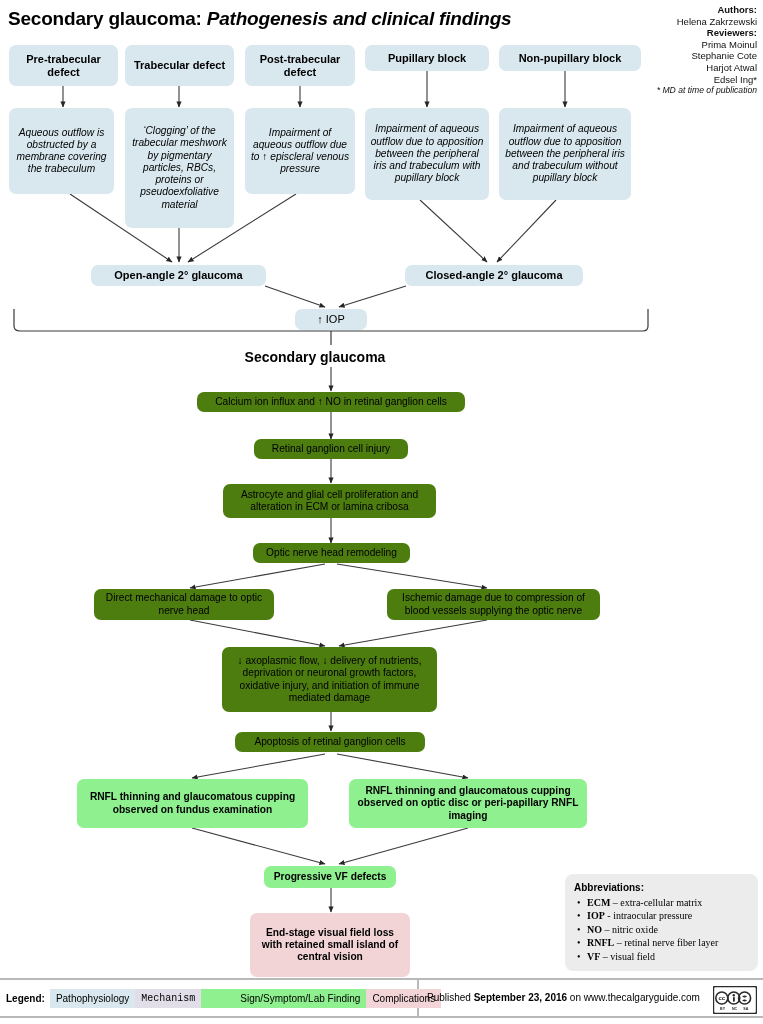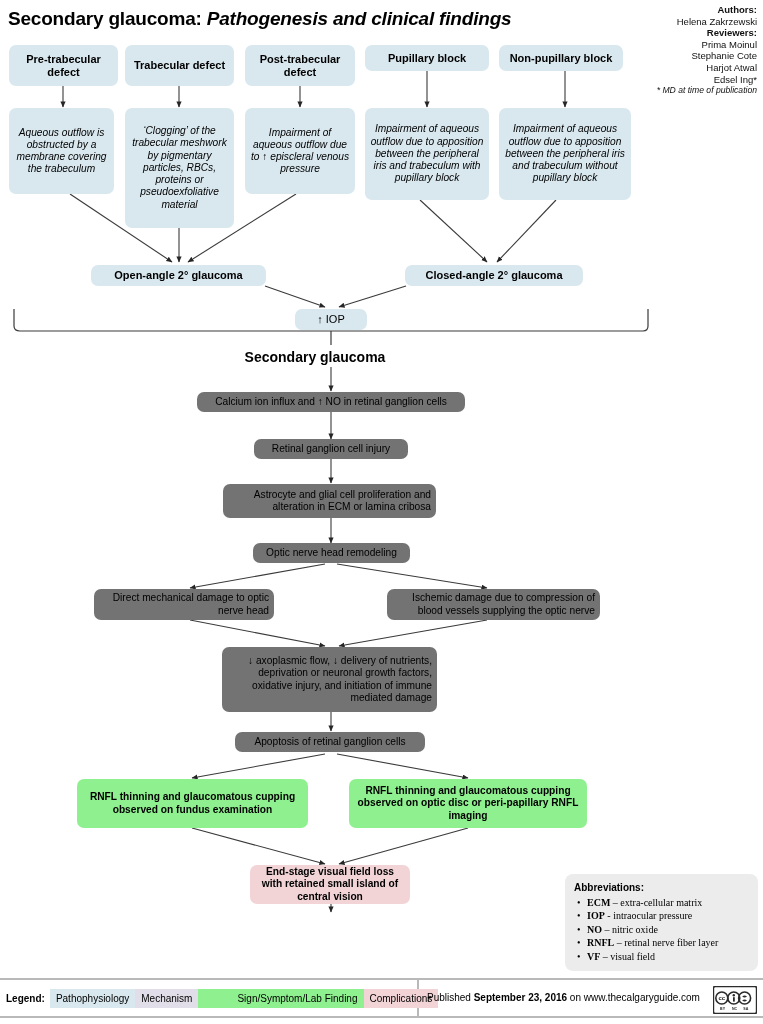--- a/index.html
+++ b/index.html
@@ -16,21 +16,21 @@
   #credits{position:absolute;right:6px;top:4px;width:180px;text-align:right;
            font-size:9.5px;line-height:11.6px;color:#111;}
   #credits .hd{font-weight:bold;}
   #credits .note{font-style:italic;font-size:8.6px;}
 
   
   .node{position:absolute;box-sizing:border-box;display:flex;
         align-items:center;justify-content:center;text-align:center;
         border-radius:7px;padding:3px 5px;line-height:12.2px;}
   .blue{background:#d9e8ef;}
-  .purple{background:#737373;text-align:right;}
+  .purple{background:#4d7c0f;}
   .green{background:#8ef08e;}
   .pink{background:#f2d4d6;}
 
   .b{font-weight:bold;}
   .it{font-style:italic;}
   .fs11{font-size:11px;}
   .fs10{font-size:10.2px;}
 
   
   svg.links{position:absolute;left:0;top:0;width:763px;height:1024px;
@@ -147,21 +147,21 @@
   </div>
   <div class="node blue b fs11" style="left:125px;top:45px;width:109px;height:41px;">
     <span>Trabecular defect</span>
   </div>
   <div class="node blue b fs11" style="left:245px;top:45px;width:110px;height:41px;">
     <span>Post-trabecular defect</span>
   </div>
   <div class="node blue b fs11" style="left:365px;top:45px;width:124px;height:26px;">
     <span>Pupillary block</span>
   </div>
-  <div class="node blue b fs11" style="left:499px;top:45px;width:124px;height:26px;">
+  <div class="node blue b fs11" style="left:499px;top:45px;width:142px;height:26px;">
     <span>Non-pupillary block</span>
   </div>
 
   <div class="node blue it fs10" style="left:9px;top:108px;width:105px;height:86px;">
     <span>Aqueous outflow is obstructed by a membrane covering the trabeculum</span>
   </div>
   <div class="node blue it fs10" style="left:125px;top:108px;width:109px;height:120px;">
     <span>‘Clogging’ of the trabecular meshwork by pigmentary particles, RBCs, proteins or pseudoexfoliative material</span>
   </div>
   <div class="node blue it fs10" style="left:245px;top:108px;width:110px;height:86px;">
@@ -217,21 +217,21 @@
   <div class="node green b fs10" style="left:77px;top:779px;width:231px;height:49px;">
     <span>RNFL thinning and glaucomatous cupping observed on fundus examination</span>
   </div>
   <div class="node green b fs10" style="left:349px;top:779px;width:238px;height:49px;">
     <span>RNFL thinning and glaucomatous cupping observed on optic disc or peri-papillary RNFL imaging</span>
   </div>
   <div class="node green b fs10" style="left:264px;top:866px;width:132px;height:22px;">
     <span>Progressive VF defects</span>
   </div>
 
-  <div class="node pink b fs10" style="left:250px;top:865px;width:160px;height:39px;justify-content:flex-end;">
+  <div class="node pink b fs10" style="left:250px;top:913px;width:160px;height:64px;justify-content:flex-end;">
     <span>End-stage visual field loss with retained small island of central vision</span>
   </div>
 
   <div id="abbrev">
     <div class="ahd">Abbreviations:</div>
     <ul>
       <li>
         <b>ECM</b><span> – </span><span>extra-cellular matrix</span>
       </li>
       <li>
@@ -249,21 +249,21 @@
     </ul>
   </div>
 
   <div id="legendrule"></div>
   <div id="legendrule2"></div>
   <div id="legendsep"></div>
 
   <div id="legendbar">
     <span class="lbl">Legend:</span>
     <span class="sw" id="lg0" style="background: rgb(217, 232, 239);">Pathophysiology</span>
-    <span class="sw" id="lg1" style="background: rgb(226, 222, 233);">Mechanism</span>
+    <span class="sw" id="lg1" style="background: rgb(226, 222, 233); font-family: Liberation Mono, monospace;">Mechanism</span>
     <span class="sw" id="lg2" style="background: rgb(142, 240, 142); padding-left: 39px;">Sign/Symptom/Lab Finding</span>
     <span class="sw" id="lg3" style="background: rgb(242, 212, 214);">Complications</span>
   </div>
 
   <div id="pub">
     <span>Published </span><b>September 23, 2016</b><span> on www.thecalgaryguide.com</span>
   </div>
 
   <div id="cc" title="CC BY NC SA">
     <svg viewBox="0 0 110 70" width="44" height="28">

